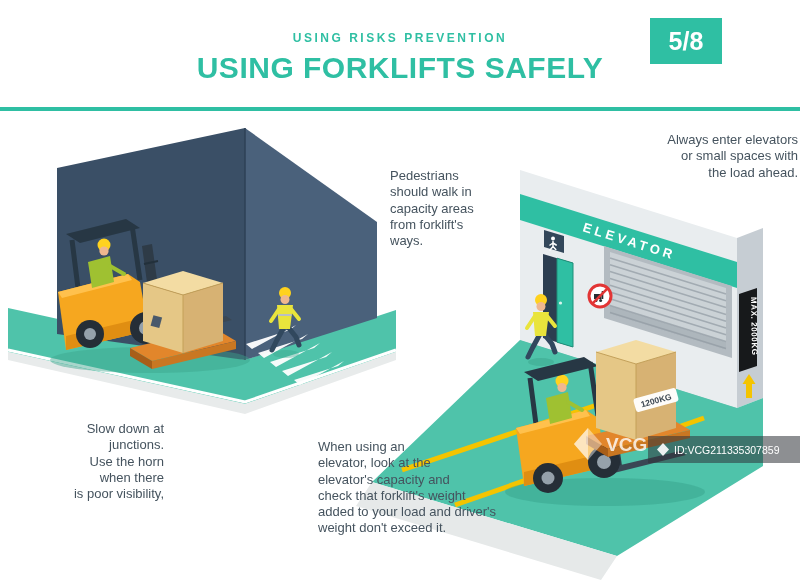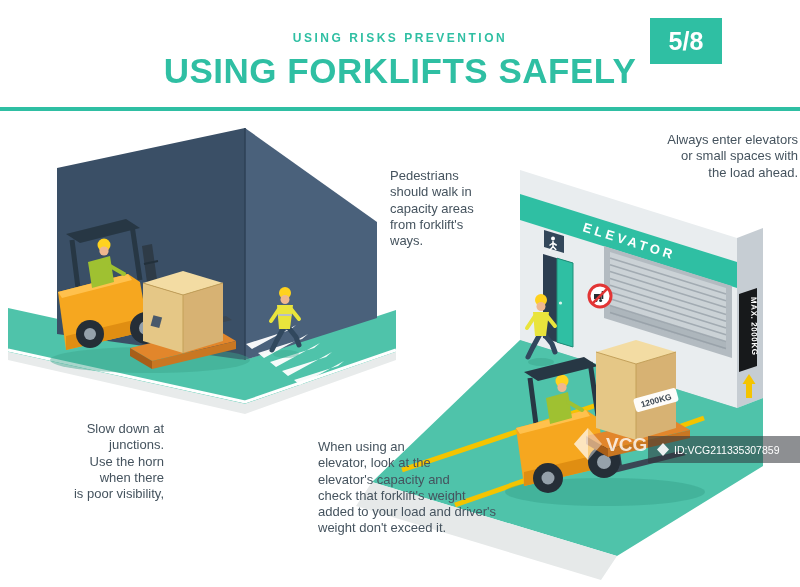--- a/index.html
+++ b/index.html
@@ -3,21 +3,21 @@
 <meta charset="utf-8">
 <style>
   :root{
     --teal:#2FBFA3; --floor:#4FC3AA; --navy:#3A4F66; --navy2:#4A617B;
     --fork-yellow:#F6A71F; --note:#45535E;
   }
   *{margin:0;padding:0;box-sizing:border-box}
   html,body{width:800px;height:587px}
   body{position:relative;background:#fff;font-family:"Liberation Sans",sans-serif;overflow:hidden;outline:1px solid #e4e7e7}
   .kicker{position:absolute;top:31px;left:0;width:100%;text-align:center;font-size:12px;font-weight:bold;letter-spacing:2.5px;color:var(--teal)}
-  .title{position:absolute;top:51px;left:0;width:100%;text-align:center;font-size:35px;font-weight:bold;letter-spacing:.5px;color:var(--teal)}
+  .title{position:absolute;top:51px;left:0;width:100%;text-align:center;font-size:30px;font-weight:bold;letter-spacing:.5px;color:var(--teal)}
   .badge{position:absolute;top:18px;right:78px;width:72px;height:46px;background:var(--teal);color:#fff;display:flex;align-items:center;justify-content:center;font-size:25px;font-weight:bold}
   .rule{position:absolute;top:107px;left:0;width:100%;height:4px;background:var(--teal)}
   .note{position:absolute;color:var(--note);font-size:13px;line-height:1.25;white-space:pre-line;z-index:3}
   #note-pedestrians{left:390px;top:168px;width:125px}
   #note-slow{left:24px;top:421px;width:140px;text-align:right}
   #note-enter{right:2px;top:132px;width:175px;text-align:right}
   #note-capacity{left:318px;top:439px;width:200px}
   svg.scene{position:absolute;left:0;top:0;z-index:1}
   header{z-index:4;position:absolute;inset:0 0 auto 0;height:112px}
   .fill-teal{fill:var(--teal)}

